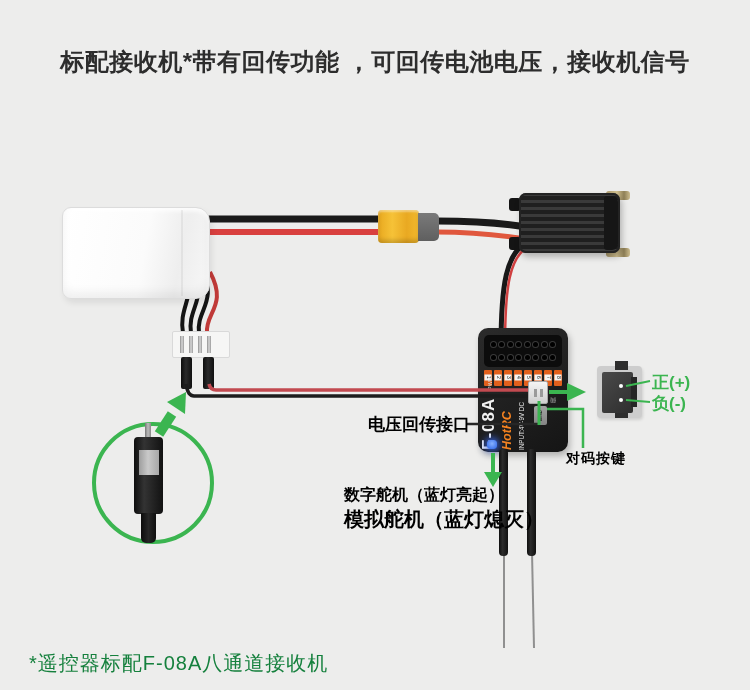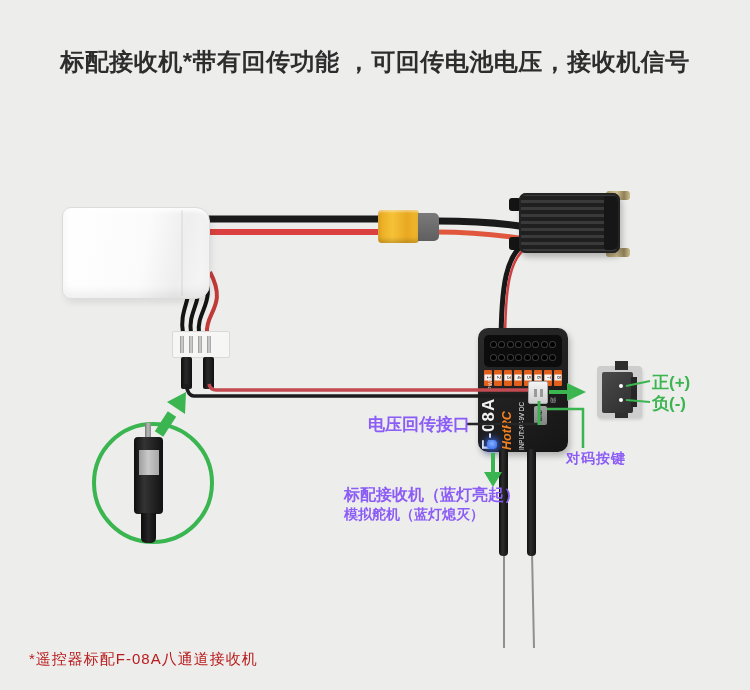--- a/index.html
+++ b/index.html
@@ -1,20 +1,20 @@
 <!DOCTYPE html>
 <html><head>
 <meta charset="utf-8">
 <style>
   html,body{margin:0;padding:0;}
   body{font-family:"Liberation Sans","DejaVu Sans",sans-serif;}
   #stage{position:relative;width:750px;height:690px;background:#ededec;overflow:hidden;}
   .abs{position:absolute;}
   .hline{width:750px;text-align:center;font-weight:bold;color:#2d2d2d;}
-  .lbl{font-weight:bold;color:#8b5cf6;white-space:nowrap;}
+  .lbl{font-weight:bold;color:#000000;white-space:nowrap;}
   .green{color:#3bb550;}
   .vtext{writing-mode:vertical-rl;transform:rotate(180deg);white-space:nowrap;}
 
   
   .battery{left:62px;top:207px;width:146px;height:90px;background:linear-gradient(100deg,#ffffff 0%,#fbfbfb 55%,#eeeeee 78%,#f7f7f7 100%);
     border:1px solid #dcdcdc;border-radius:9px 14px 14px 9px;box-shadow:inset 0 -6px 10px rgba(0,0,0,.06), inset 0 3px 4px rgba(255,255,255,.9), 2px 4px 6px rgba(0,0,0,.08);}
   .battery:after{content:"";position:absolute;right:26px;top:2px;bottom:2px;width:2px;background:rgba(0,0,0,.05);}
 
   
   .xt60{left:378px;top:210px;width:41px;height:33px;background:linear-gradient(90deg,#e8a81f,#f6c237 35%,#e9a922 70%,#f2b92d);border-radius:4px;box-shadow:inset 0 2px 2px rgba(255,255,255,.4), inset 0 -3px 4px rgba(0,0,0,.18);}
@@ -199,20 +199,20 @@
     <polyline points="547,409 583,409 583,448" stroke="#3bb550" stroke-width="2.5" fill="none"></polyline>
     <line x1="626" y1="386" x2="650" y2="381" stroke="#3bb550" stroke-width="2"></line>
     <line x1="626" y1="400" x2="650" y2="402" stroke="#3bb550" stroke-width="2"></line>
     <line x1="493" y1="453" x2="493" y2="472" stroke="#3bb550" stroke-width="4"></line>
     <polygon points="484,472 502,472 493,487" fill="#3bb550"></polygon>
     <line x1="159" y1="434" x2="172" y2="414" stroke="#3bb550" stroke-width="10"></line>
     <polygon points="186,392 185,414 167,402" fill="#3bb550"></polygon>
   </svg>
 
   <div class="abs lbl" style="left:368px;top:413px;font-size:17px;z-index:6;">电压回传接口</div>
-  <div class="abs lbl" style="left:344px;top:485px;font-size:16px;z-index:6;">标配接收机（蓝灯亮起）</div>
-  <div class="abs lbl" style="left:344px;top:506px;font-size:14px;z-index:6;font-family:Liberation Mono, monospace;">模拟舵机（蓝灯熄灭）</div>
+  <div class="abs lbl" style="left:344px;top:485px;font-size:16px;z-index:6;">数字舵机（蓝灯亮起）</div>
+  <div class="abs lbl" style="left:344px;top:506px;font-size:20px;z-index:6;font-family:Liberation Mono, monospace;">模拟舵机（蓝灯熄灭）</div>
   <div class="abs lbl" style="left:566px;top:450px;font-size:14px;letter-spacing:1px;z-index:6;">对码按键</div>
   <div class="abs lbl green" style="left:652px;top:371px;font-size:17px;z-index:6;">正(+)</div>
   <div class="abs lbl green" style="left:652px;top:392px;font-size:17px;z-index:6;">负(-)</div>
-  <div class="abs" style="left:29px;top:650px;font-size:15px;color:#b91c1c;letter-spacing:1px;z-index:6;">*遥控器标配F-08A八通道接收机</div>
+  <div class="abs" style="left:29px;top:650px;font-size:20px;color:#15803d;letter-spacing:1px;z-index:6;">*遥控器标配F-08A八通道接收机</div>
 
 </div>
 
 </body></html>

